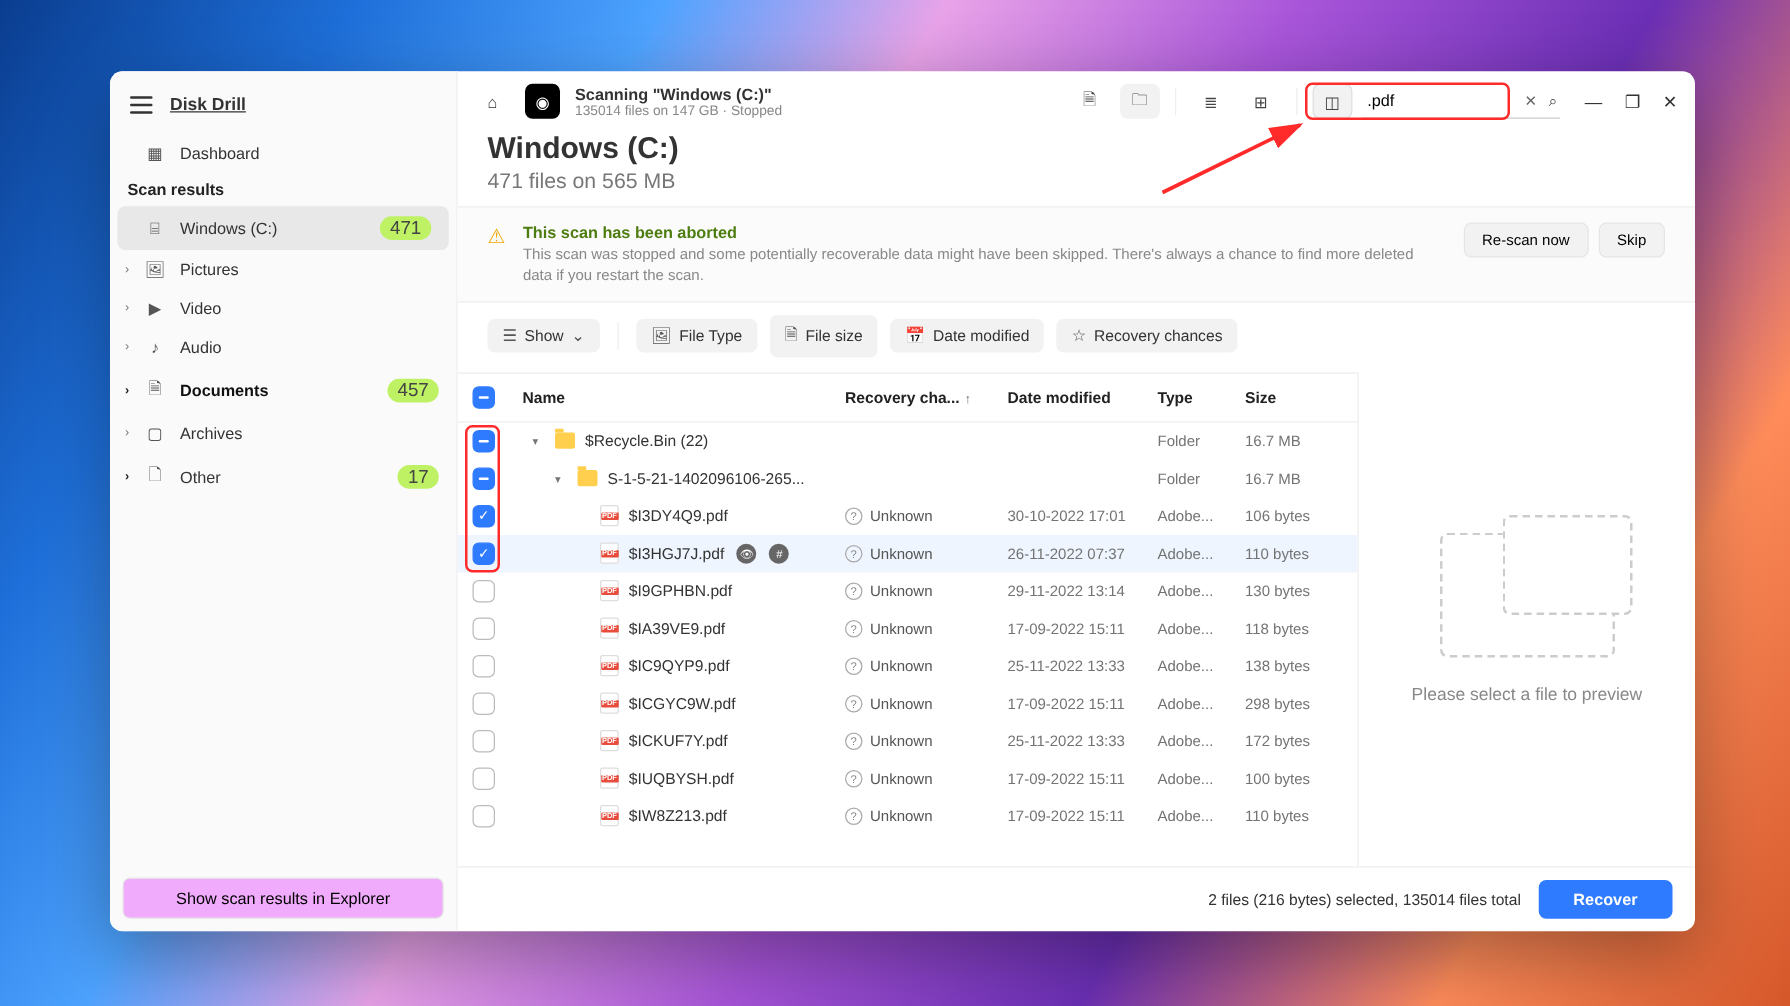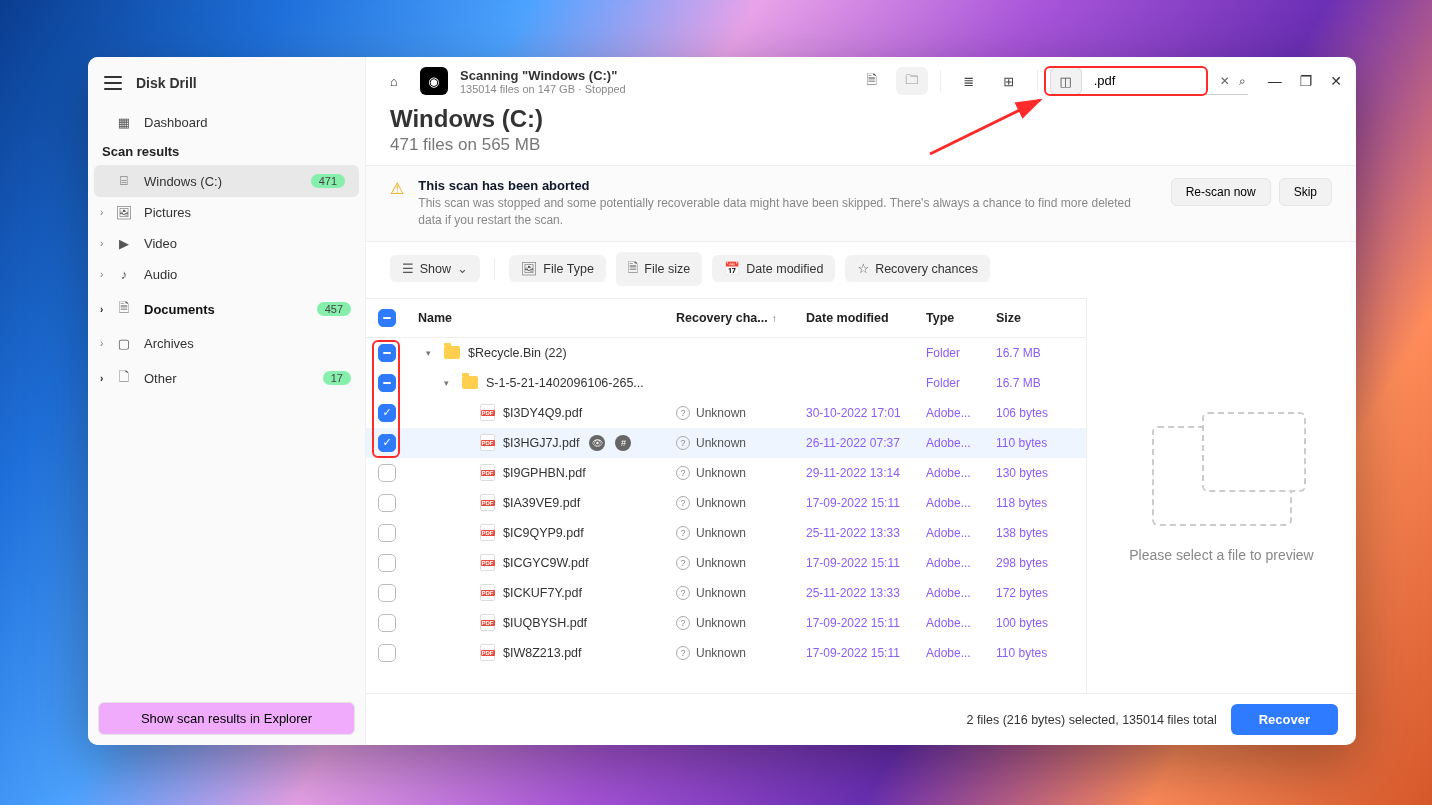--- a/index.html
+++ b/index.html
@@ -8,28 +8,28 @@
   width: 1432px; height: 805px;
   background: linear-gradient(120deg, #0a3d8f 0%, #1e6fd9 15%, #4da3ff 28%, #e8a3e8 40%, #a855d9 55%, #6b2fb5 70%, #ff8c5a 85%, #d4572a 100%);
   position: relative;
 }
 .window {
   position: absolute; left: 88px; top: 57px; width: 1268px; height: 688px;
   background: #fff; border-radius: 10px; box-shadow: 0 20px 60px rgba(0,0,0,.35);
   display: flex; overflow: hidden; font-size: 13px; color: #333;
 }
 .sidebar { width: 278px; border-right: 1px solid #f0f0f0; display: flex; flex-direction: column; background: #fafafa; }
-.sidebar-header { display: flex; align-items: center; gap: 14px; padding: 18px 16px 16px; }
+.sidebar-header { display: flex; align-items: flex-end; gap: 14px; padding: 18px 16px 16px; text-decoration: underline; }
 .hamburger { width: 18px; height: 14px; display: flex; flex-direction: column; justify-content: space-between; cursor: pointer; }
 .hamburger div { height: 2px; background: #333; border-radius: 1px; }
 .app-title { font-weight: 600; font-size: 14px; }
 .nav-item { display: flex; align-items: center; gap: 12px; padding: 8px 14px 8px 28px; cursor: pointer; position: relative; }
 .nav-item .chev { position: absolute; left: 12px; width: 8px; color: #777; font-size: 10px; }
 .nav-item .ico { width: 16px; display: inline-flex; justify-content: center; color: #555; }
-.nav-item .badge { margin-left: auto; background: #86efac; border-radius: 10px; padding: 1px 8px; font-size: 11px; color: #444; }
+.nav-item .badge { margin-left: auto; background: #bef264; border-radius: 10px; padding: 1px 8px; font-size: 15px; color: #444; }
 .section-label { padding: 6px 14px; font-weight: 600; font-size: 13px; color: #222; }
 .nav-item.active { background: #e8e8e8; border-radius: 6px; margin: 0 6px; padding-left: 22px; }
 .sidebar-footer { margin-top: auto; padding: 10px; }
 .explorer-btn { width: 100%; padding: 8px; background: #f0abfc; border: 1px solid #e5e5e5; border-radius: 6px; cursor: pointer; font-size: 13px; }
 .main { flex: 1; display: flex; flex-direction: column; }
 .topbar { display: flex; align-items: center; padding: 10px 14px 8px; gap: 12px; }
 .home-ico, .disk-ico { width: 28px; height: 28px; display: inline-flex; align-items: center; justify-content: center; cursor: pointer; }
 .disk-ico { background: #000; border-radius: 6px; color: #fff; }
 .scan-title { font-weight: 600; font-size: 13px; }
 .scan-sub { font-size: 11px; color: #888; }
@@ -43,21 +43,21 @@
 .search-wrap .sx { position: absolute; right: 18px; cursor: pointer; color: #666; font-size: 12px; }
 .search-wrap .ss { position: absolute; right: 2px; cursor: pointer; color: #444; font-size: 12px; }
 .search-box-annot { position: absolute; border: 2px solid #ff2a2a; border-radius: 6px; pointer-events: none; }
 .win-ctrls { display: flex; gap: 18px; margin-left: 12px; }
 .win-ctrls span { cursor: pointer; font-size: 14px; color: #333; }
 .location-block { padding: 2px 24px 10px; }
 .loc-title { font-size: 24px; font-weight: 700; }
 .loc-sub { font-size: 17px; color: #777; margin-top: 2px; }
 .warning-bar { border-top: 1px solid #eee; border-bottom: 1px solid #eee; background: #fbfbfb; padding: 12px 24px; display: flex; gap: 14px; align-items: flex-start; }
 .warn-ico { color: #f0a500; font-size: 16px; margin-top: 1px; }
-.warn-text strong { font-size: 13px; color: #0f172a; }
+.warn-text strong { font-size: 13px; color: #4d7c0f; }
 .warn-text div { font-size: 12px; color: #888; max-width: 720px; margin-top: 2px; line-height: 1.4; }
 .warn-actions { margin-left: auto; display: flex; gap: 8px; }
 .pill-btn { padding: 6px 14px; background: #f2f2f2; border: 1px solid #e5e5e5; border-radius: 6px; cursor: pointer; font-size: 12px; }
 .filterbar { display: flex; gap: 10px; padding: 10px 24px 12px; align-items: center; }
 .fbtn { display: inline-flex; align-items: center; gap: 6px; padding: 6px 12px; background: #f2f2f2; border-radius: 6px; cursor: pointer; font-size: 12.5px; color: #333; }
 .fbtn .fico { font-size: 13px; color: #555; }
 .table-area { flex: 1; display: flex; min-height: 0; }
 .table-left { flex: 1; display: flex; flex-direction: column; min-width: 0; border-top: 1px solid #eee; }
 .thead { display: grid; grid-template-columns: 40px 1fr 130px 120px 70px 78px; align-items: center; padding: 10px 12px; font-weight: 600; font-size: 12.5px; border-bottom: 1px solid #eee; color: #222; }
 .master-check, .row-check { width: 18px; height: 18px; border: 1.5px solid #bbb; border-radius: 5px; display: inline-flex; align-items: center; justify-content: center; cursor: pointer; background: #fff; }
@@ -70,21 +70,21 @@
 .name-cell { display: flex; align-items: center; gap: 8px; min-width: 0; }
 .name-cell .pad0 { width: 0; } .name-cell .pad1 { width: 18px; } .name-cell .pad2 { width: 36px; }
 .tri { width: 10px; color: #777; font-size: 9px; cursor: pointer; }
 .folder-ico { width: 16px; height: 13px; background: #ffcf4d; border-radius: 2px; position: relative; }
 .folder-ico::before { content: ""; position: absolute; top: -3px; left: 0; width: 7px; height: 3px; background: #ffcf4d; border-radius: 1px 1px 0 0; }
 .pdf-ico { width: 15px; height: 17px; background: #fff; border: 1px solid #ddd; border-radius: 2px; position: relative; display: inline-flex; align-items: center; justify-content: center; }
 .pdf-ico::after { content: "PDF"; background: #e74c3c; color: #fff; font-size: 6px; font-weight: 700; padding: 0 1px; border-radius: 1px; }
 .rec-cell { display: flex; align-items: center; gap: 6px; color: #555; font-size: 12px; }
 .q-ico { width: 14px; height: 14px; border: 1px solid #aaa; border-radius: 50%; display: inline-flex; align-items: center; justify-content: center; font-size: 9px; color: #888; }
 .mini-badge { width: 16px; height: 16px; border-radius: 50%; background: #666; color: #fff; font-size: 9px; display: inline-flex; align-items: center; justify-content: center; margin-left: 2px; }
-.cell-dim { color: #8b5cf6; font-size: 12px; }
+.cell-dim { color: #737373; font-size: 12px; }
 .check-annot { position: absolute; border: 2px solid #ff2a2a; border-radius: 6px; pointer-events: none; }
 .preview-pane { width: 270px; border-left: 1px solid #eee; display: flex; flex-direction: column; align-items: center; justify-content: center; color: #888; padding: 20px; }
 .preview-ph { width: 140px; height: 100px; border: 2px dashed #ccc; border-radius: 6px; margin-bottom: 20px; position: relative; }
 .preview-ph::after { content: ""; position: absolute; right: -16px; top: -16px; width: 100px; height: 76px; border: 2px dashed #ccc; border-radius: 6px; background: #fff; }
 .preview-text { font-size: 14px; text-align: left; line-height: 1.4; }
 .statusbar { display: flex; align-items: center; padding: 10px 18px; border-top: 1px solid #eee; gap: 14px; }
 .status-text { margin-left: auto; font-size: 12.5px; color: #333; }
 .recover-btn { background: #2f7bff; color: #fff; border: none; padding: 8px 28px; border-radius: 6px; font-size: 13px; font-weight: 600; cursor: pointer; }
 .arrow-annot { position: absolute; pointer-events: none; }
 .sort-arrow { font-size: 10px; color: #666; margin-left: 4px; }

